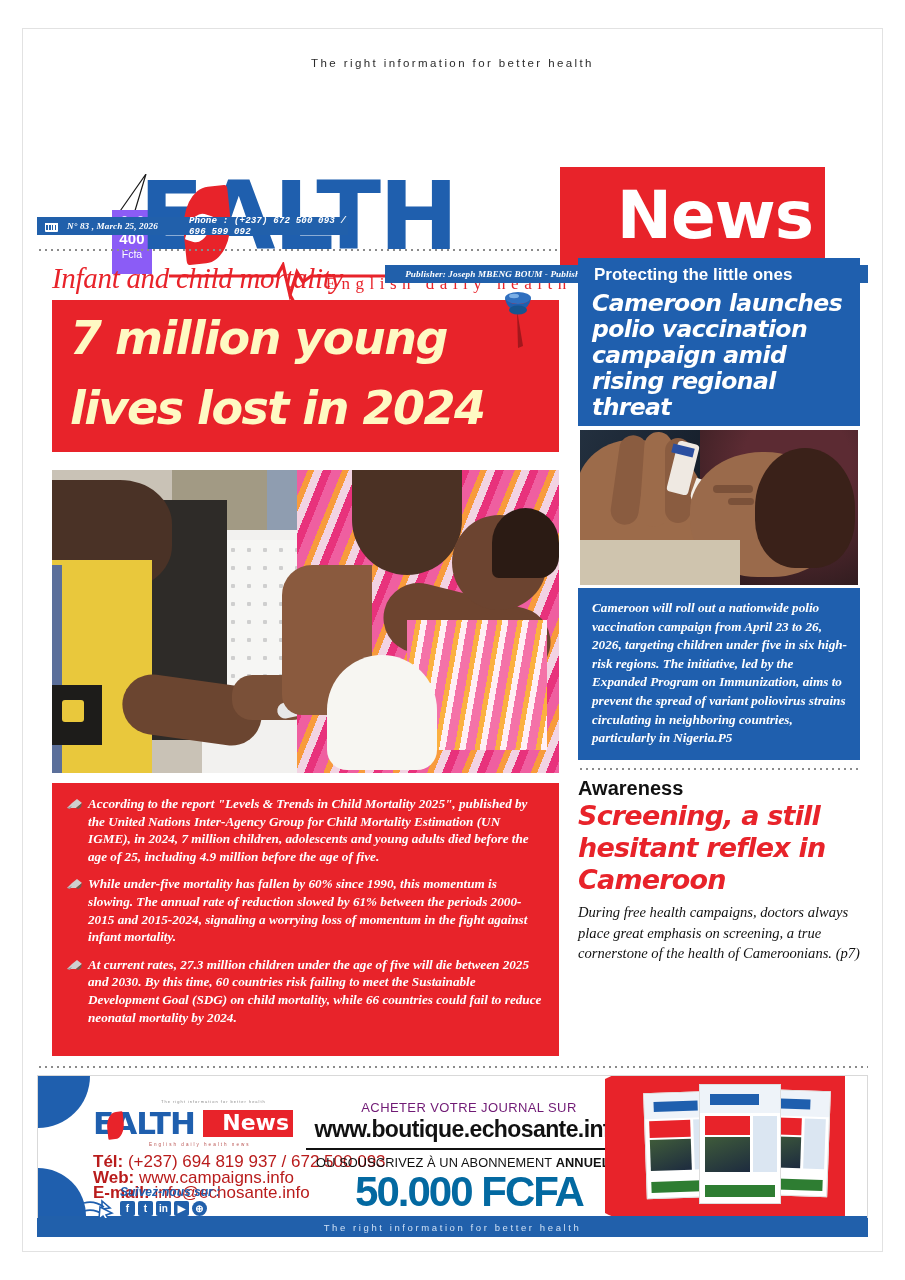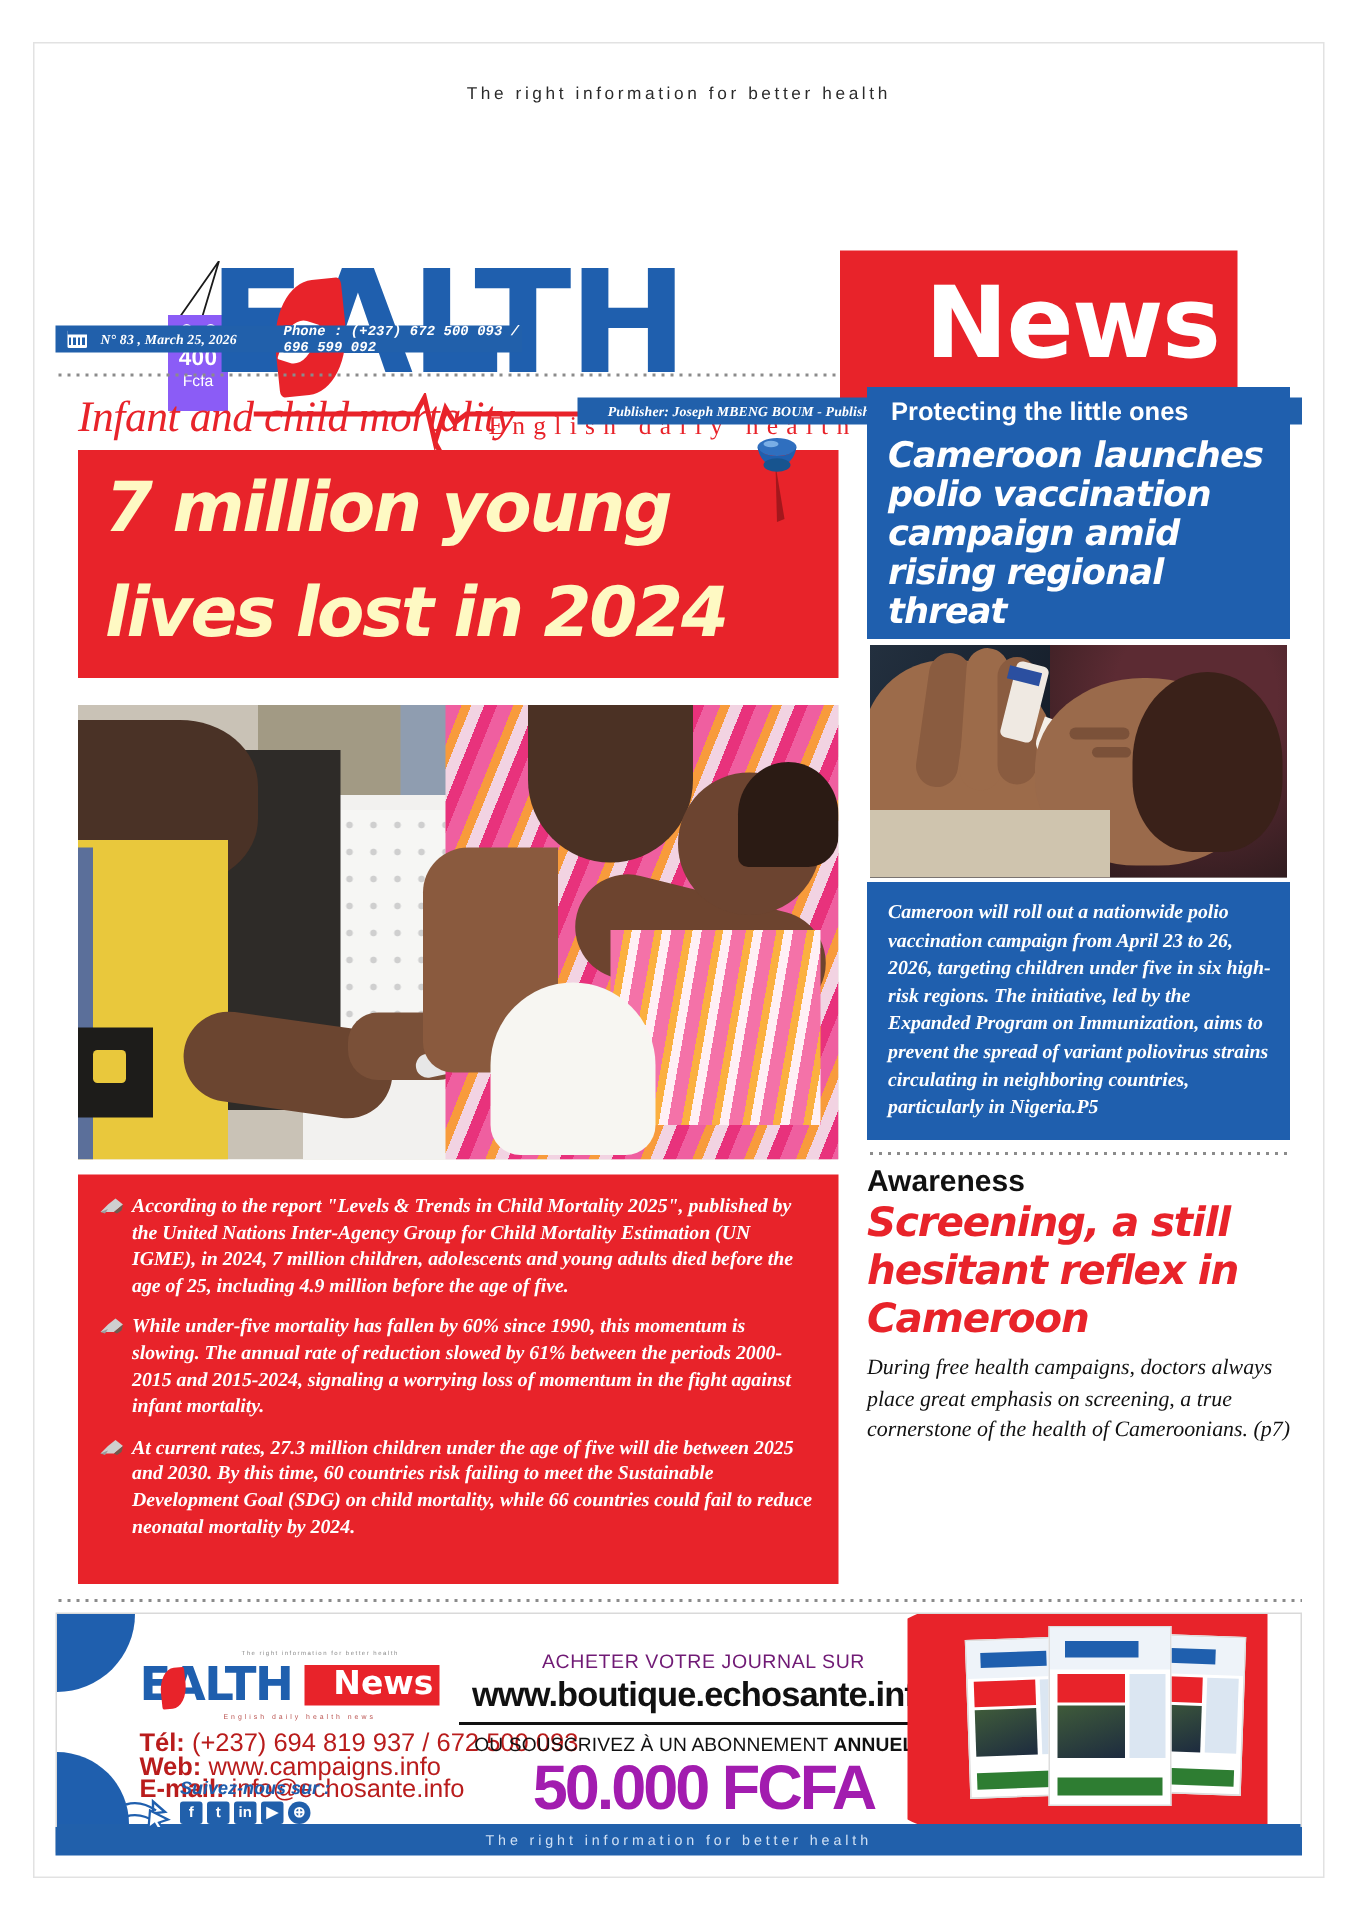--- a/index.html
+++ b/index.html
@@ -165,21 +165,21 @@
   .soc{display:flex;gap:3px;margin-top:2px;}
   .soc i{width:15px;height:15px;background:#2160ab;border-radius:2px;display:block;
       color:#fff;font-style:normal;font-size:10px;font-weight:bold;text-align:center;line-height:15px;}
   .cursor-ico{position:absolute;left:-38px;top:14px;width:34px;height:22px;}
 
   .ad-mid{position:absolute;left:262px;top:24px;width:338px;text-align:center;}
   .ad-mid .l1{font-size:13px;color:#701a75;letter-spacing:.4px;}
   .ad-mid .l2{font-size:23px;font-weight:bold;color:#111;letter-spacing:-.6px;margin-top:1px;}
   .ad-mid .rule{height:2px;background:#111;margin:5px 6px 5px;}
   .ad-mid .l3{font-size:12.8px;color:#111;letter-spacing:.1px;}
-  .ad-mid .l4{font-size:42px;font-weight:bold;color:#a21caf;letter-spacing:-2px;line-height:44px;}
+  .ad-mid .l4{font-size:42px;font-weight:bold;color:#0369a1;letter-spacing:-2px;line-height:44px;}
   .ad-mid .l5{background:#e8232a;color:#fff;font-size:10.5px;font-weight:bold;
       padding:4px 0;margin-top:4px;letter-spacing:.1px;}
 
   .ad-right{position:absolute;right:0;top:0;width:262px;height:142px;overflow:hidden;}
   .ad-circle{position:absolute;left:-40px;top:-6px;width:280px;height:152px;background:#e8232a;
       border-radius:140px 0 0 140px;}
   .paper{position:absolute;background:#fff;border:1px solid #ddd;overflow:hidden;}
   .paper .pn-top{position:absolute;left:0;top:0;width:100%;height:24%;background:#eef3f9;}
   .paper .pn-red{position:absolute;left:6%;top:26%;width:56%;height:16%;background:#e8232a;}
   .paper .pn-ph{position:absolute;left:6%;top:44%;width:56%;height:30%;

